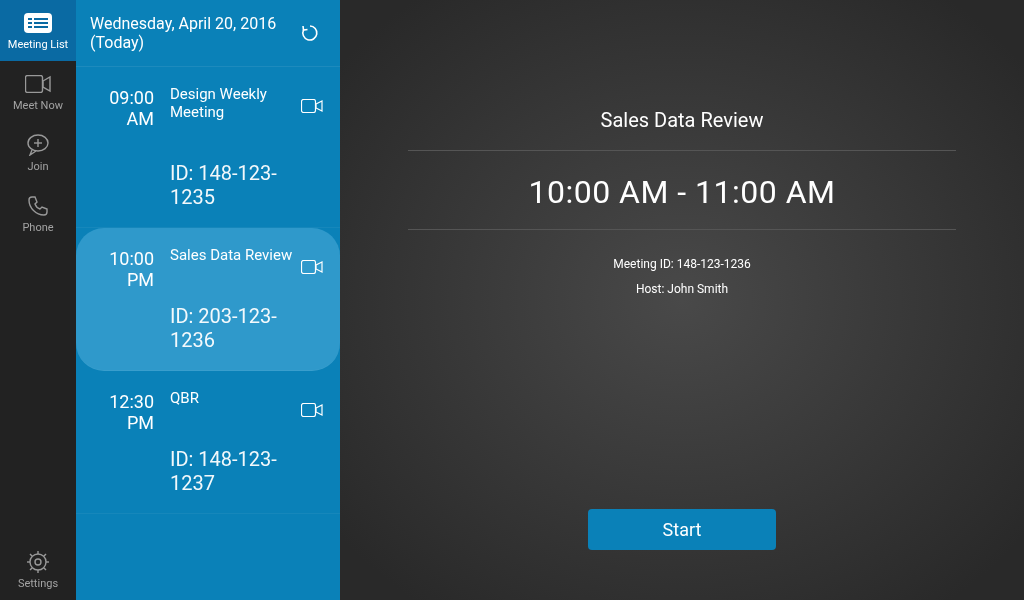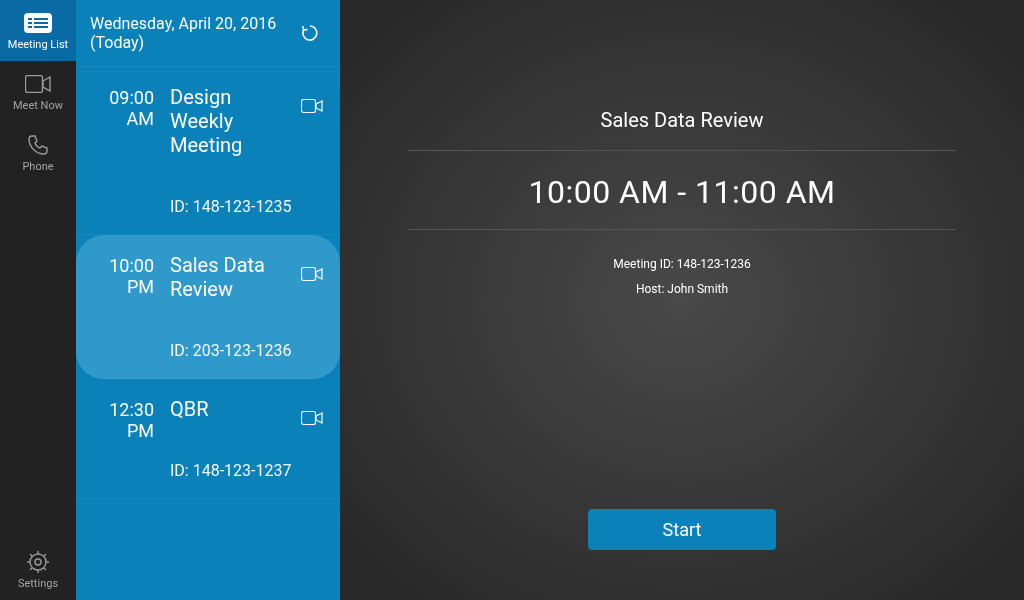--- a/index.html
+++ b/index.html
@@ -17,22 +17,22 @@
   
   .list-panel { width: 264px; background: #0a81b8; display: flex; flex-direction: column; color: #fff; }
   .list-header { height: 67px; display: flex; align-items: center; padding: 0 18px 0 14px; border-bottom: 1px solid rgba(255,255,255,0.08); }
   .list-header .date { font-size: 16px; flex: 1; font-weight: 400; }
   .list-header .refresh { width: 24px; height: 24px; display: flex; align-items: center; justify-content: center; cursor: pointer; }
 
   .meeting-item { display: flex; align-items: flex-start; padding: 18px 14px 18px 14px; border-bottom: 1px solid rgba(255,255,255,0.05); cursor: pointer; }
   .meeting-item.selected { background: #2f99cb; border-radius: 28px; }
   .meeting-item .time { width: 80px; font-size: 18px; padding-top: 2px; text-align: right; padding-right: 16px;}
   .meeting-item .info { flex: 1; }
-  .meeting-item .title { font-size: 20px; font-weight: 400; margin-bottom: 6px; }
-  .meeting-item .id { font-size: 16px; opacity: 0.95; margin-top: 40px; }
+  .meeting-item .title { font-size: 15px; font-weight: 400; margin-bottom: 6px; }
+  .meeting-item .id { font-size: 20px; opacity: 0.95; margin-top: 40px; }
   .meeting-item .vid { width: 28px; display: flex; align-items: center; justify-content: center; padding-top: 14px;}
   .list-rest { flex:1; }
 
   
   .detail-pane { flex: 1; background: radial-gradient(ellipse at center, #494949 0%, #292929 90%); position: relative; display: flex; flex-direction: column; align-items: center; color: #fff; }
   .detail-box { margin-top: 108px; width: 80%; text-align: center; }
   .detail-title { font-size: 20px; font-weight: 400; padding-bottom: 18px; border-bottom: 1px solid #555; }
   .detail-time { font-size: 32px; font-weight: 400; padding: 22px 0 18px 0; border-bottom: 1px solid #555; letter-spacing:0.5px;}
   .detail-meta { font-size: 12px; padding-top: 22px; line-height: 2.1; }
   .start-btn { position: absolute; bottom: 50px; left: 50%; transform: translateX(-50%); background: #0a81b8; color: #ffffff; border: none; border-radius: 4px; font-size: 18px; padding: 10px 0; width: 188px; cursor: pointer; }
@@ -63,20 +63,31 @@
     <div class="nav-item">
       <span class="nav-icon">
         <svg width="26" height="18" viewBox="0 0 26 18">
           <rect x="0.5" y="0.5" width="17" height="17" rx="2" fill="none" stroke="#999" stroke-width="1.4"></rect>
           <path d="M18 6 L25 2 L25 16 L18 12 Z" fill="none" stroke="#999" stroke-width="1.4"></path>
         </svg>
       </span>
       <span class="nav-label">Meet Now</span>
     </div>
 
+    <div class="nav-item">
+      <span class="nav-icon">
+        <svg width="26" height="22" viewBox="0 0 26 22">
+          <ellipse cx="13" cy="9" rx="10" ry="8" fill="none" stroke="#999" stroke-width="1.4"></ellipse>
+          <path d="M7 16 L5 21 L11 17" fill="none" stroke="#999" stroke-width="1.4"></path>
+          <line x1="9" y1="9" x2="17" y2="9" stroke="#999" stroke-width="1.4"></line>
+          <line x1="13" y1="5" x2="13" y2="13" stroke="#999" stroke-width="1.4"></line>
+        </svg>
+      </span>
+      <span class="nav-label">Join</span>
+    </div>
 
 
     <div class="nav-item">
       <span class="nav-icon">
         <svg width="22" height="22" viewBox="0 0 22 22">
           <path d="M5 2 C3 2 2 3 2 5 C2 13 9 20 17 20 C19 20 20 19 20 17 L20 14 L15 12 L13 14 C10 13 9 12 8 9 L10 7 L8 2 Z" fill="none" stroke="#999" stroke-width="1.4"></path>
         </svg>
       </span>
       <span class="nav-label">Phone</span>
     </div>

